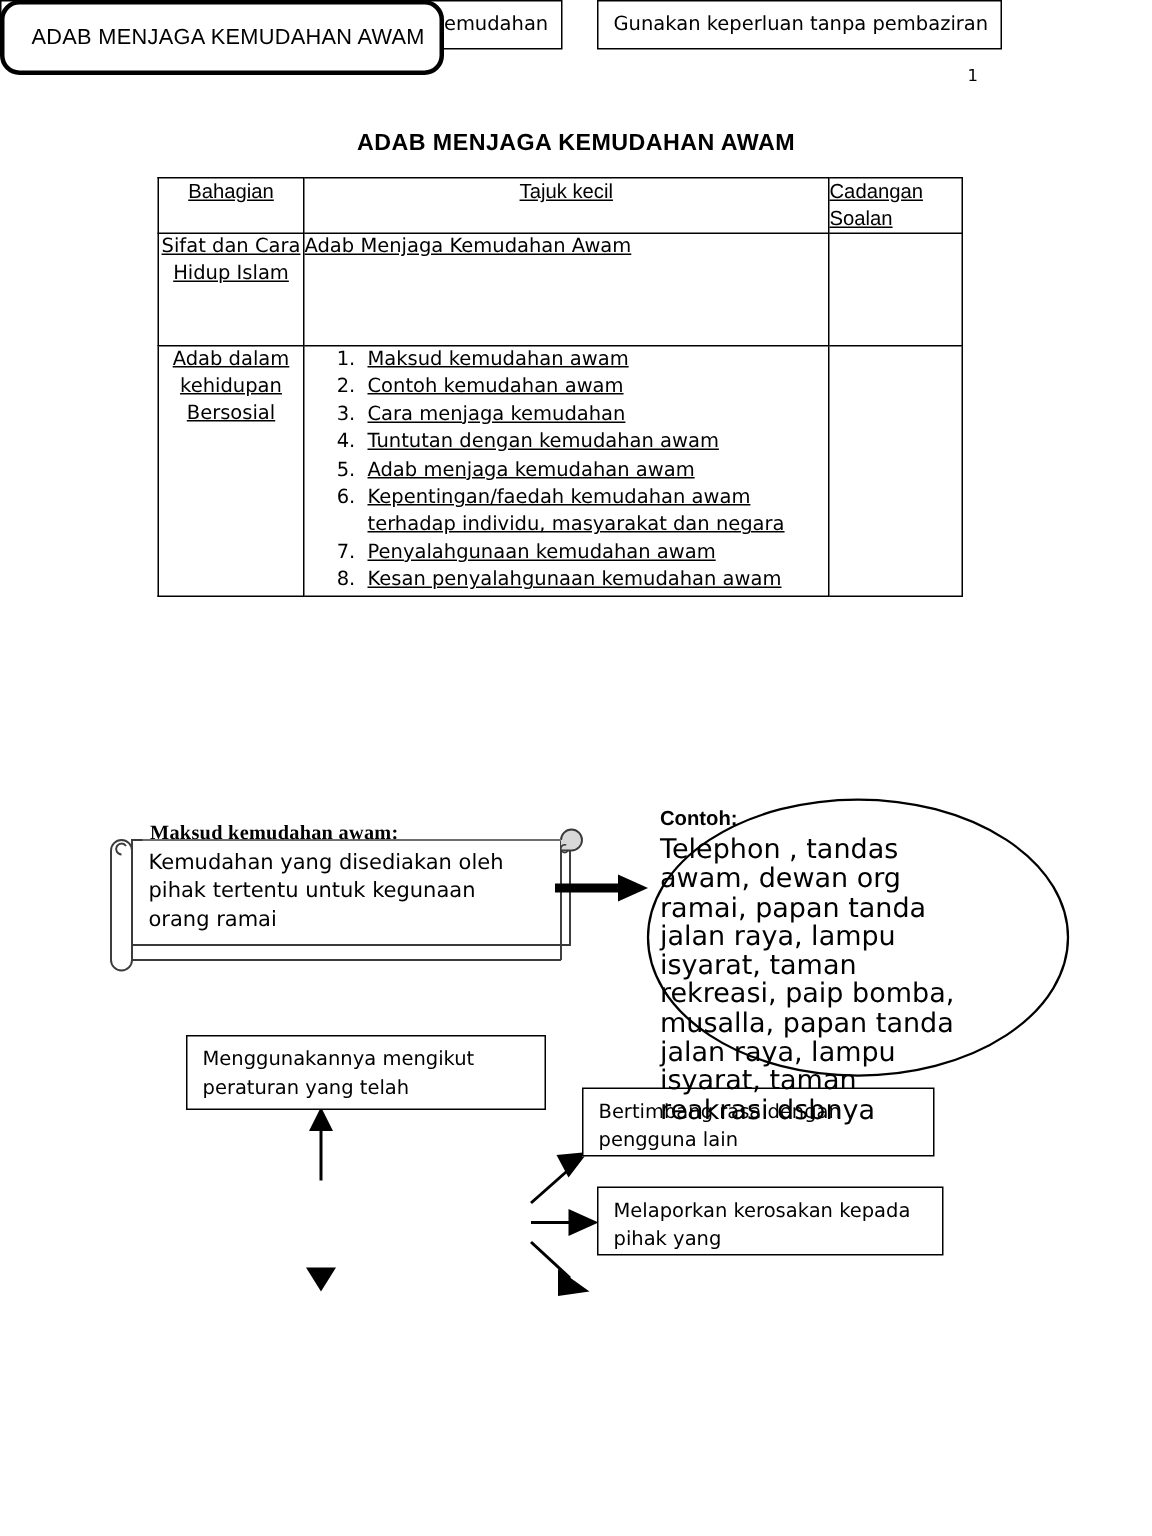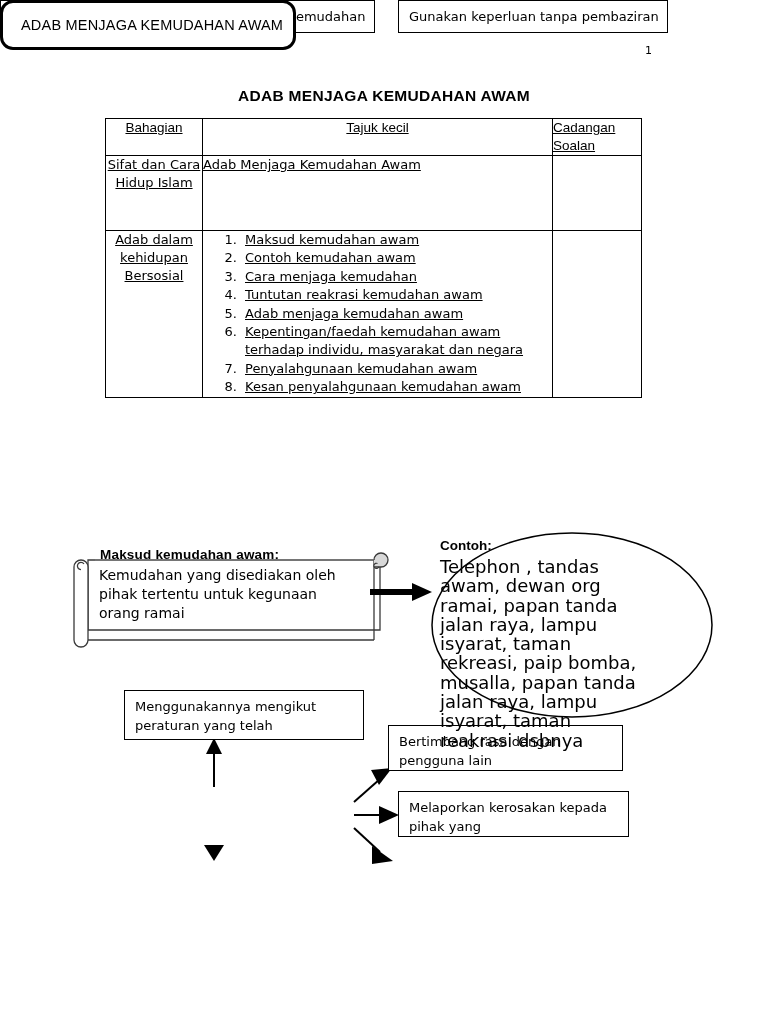--- a/index.html
+++ b/index.html
@@ -116,21 +116,21 @@
     width: 768px;
     height: 1024px;
     pointer-events: none;
   }
 
   
   .scroll-title {
     position: absolute;
     top: 547px;
     left: 100px;
-    font-family: Liberation Sans, sans-serif;
+    font-family: Liberation Serif, serif;
     font-size: 13.5px;
     font-weight: bold;
     color: #000;
     letter-spacing: 0.2px;
     z-index: 6;
   }
   .scroll-body-text {
     position: absolute;
     top: 566px;
     left: 99px;
@@ -224,21 +224,21 @@
         <td class="cell-tajuk-simple">Adab Menjaga Kemudahan Awam</td>
         <td class="cell-empty"></td>
       </tr>
       <tr>
         <td class="cell-bahagian">Adab dalam kehidupan Bersosial</td>
         <td class="cell-tajuk-list">
           <ol class="topics">
             <li>Maksud kemudahan awam</li>
             <li>Contoh kemudahan awam</li>
             <li>Cara menjaga kemudahan</li>
-            <li>Tuntutan reakrasi kemudahan awam</li>
+            <li>Tuntutan dengan kemudahan awam</li>
             <li>Adab menjaga kemudahan awam</li>
             <li>Kepentingan/faedah kemudahan awam terhadap individu, masyarakat dan negara</li>
             <li>Penyalahgunaan kemudahan awam</li>
             <li>Kesan penyalahgunaan kemudahan awam</li>
           </ol>
         </td>
         <td class="cell-empty"></td>
       </tr>
     </tbody>
   </table>

